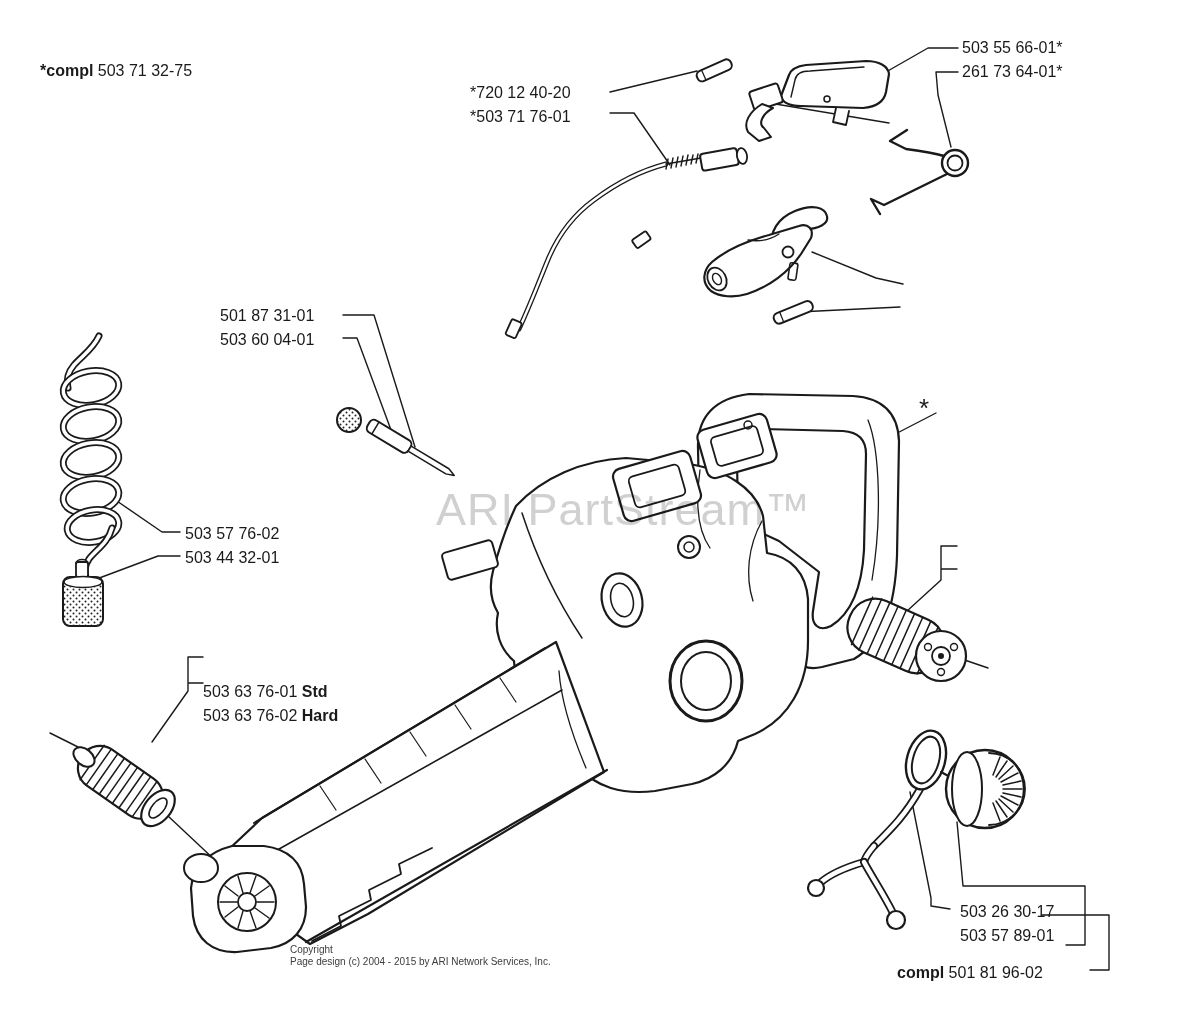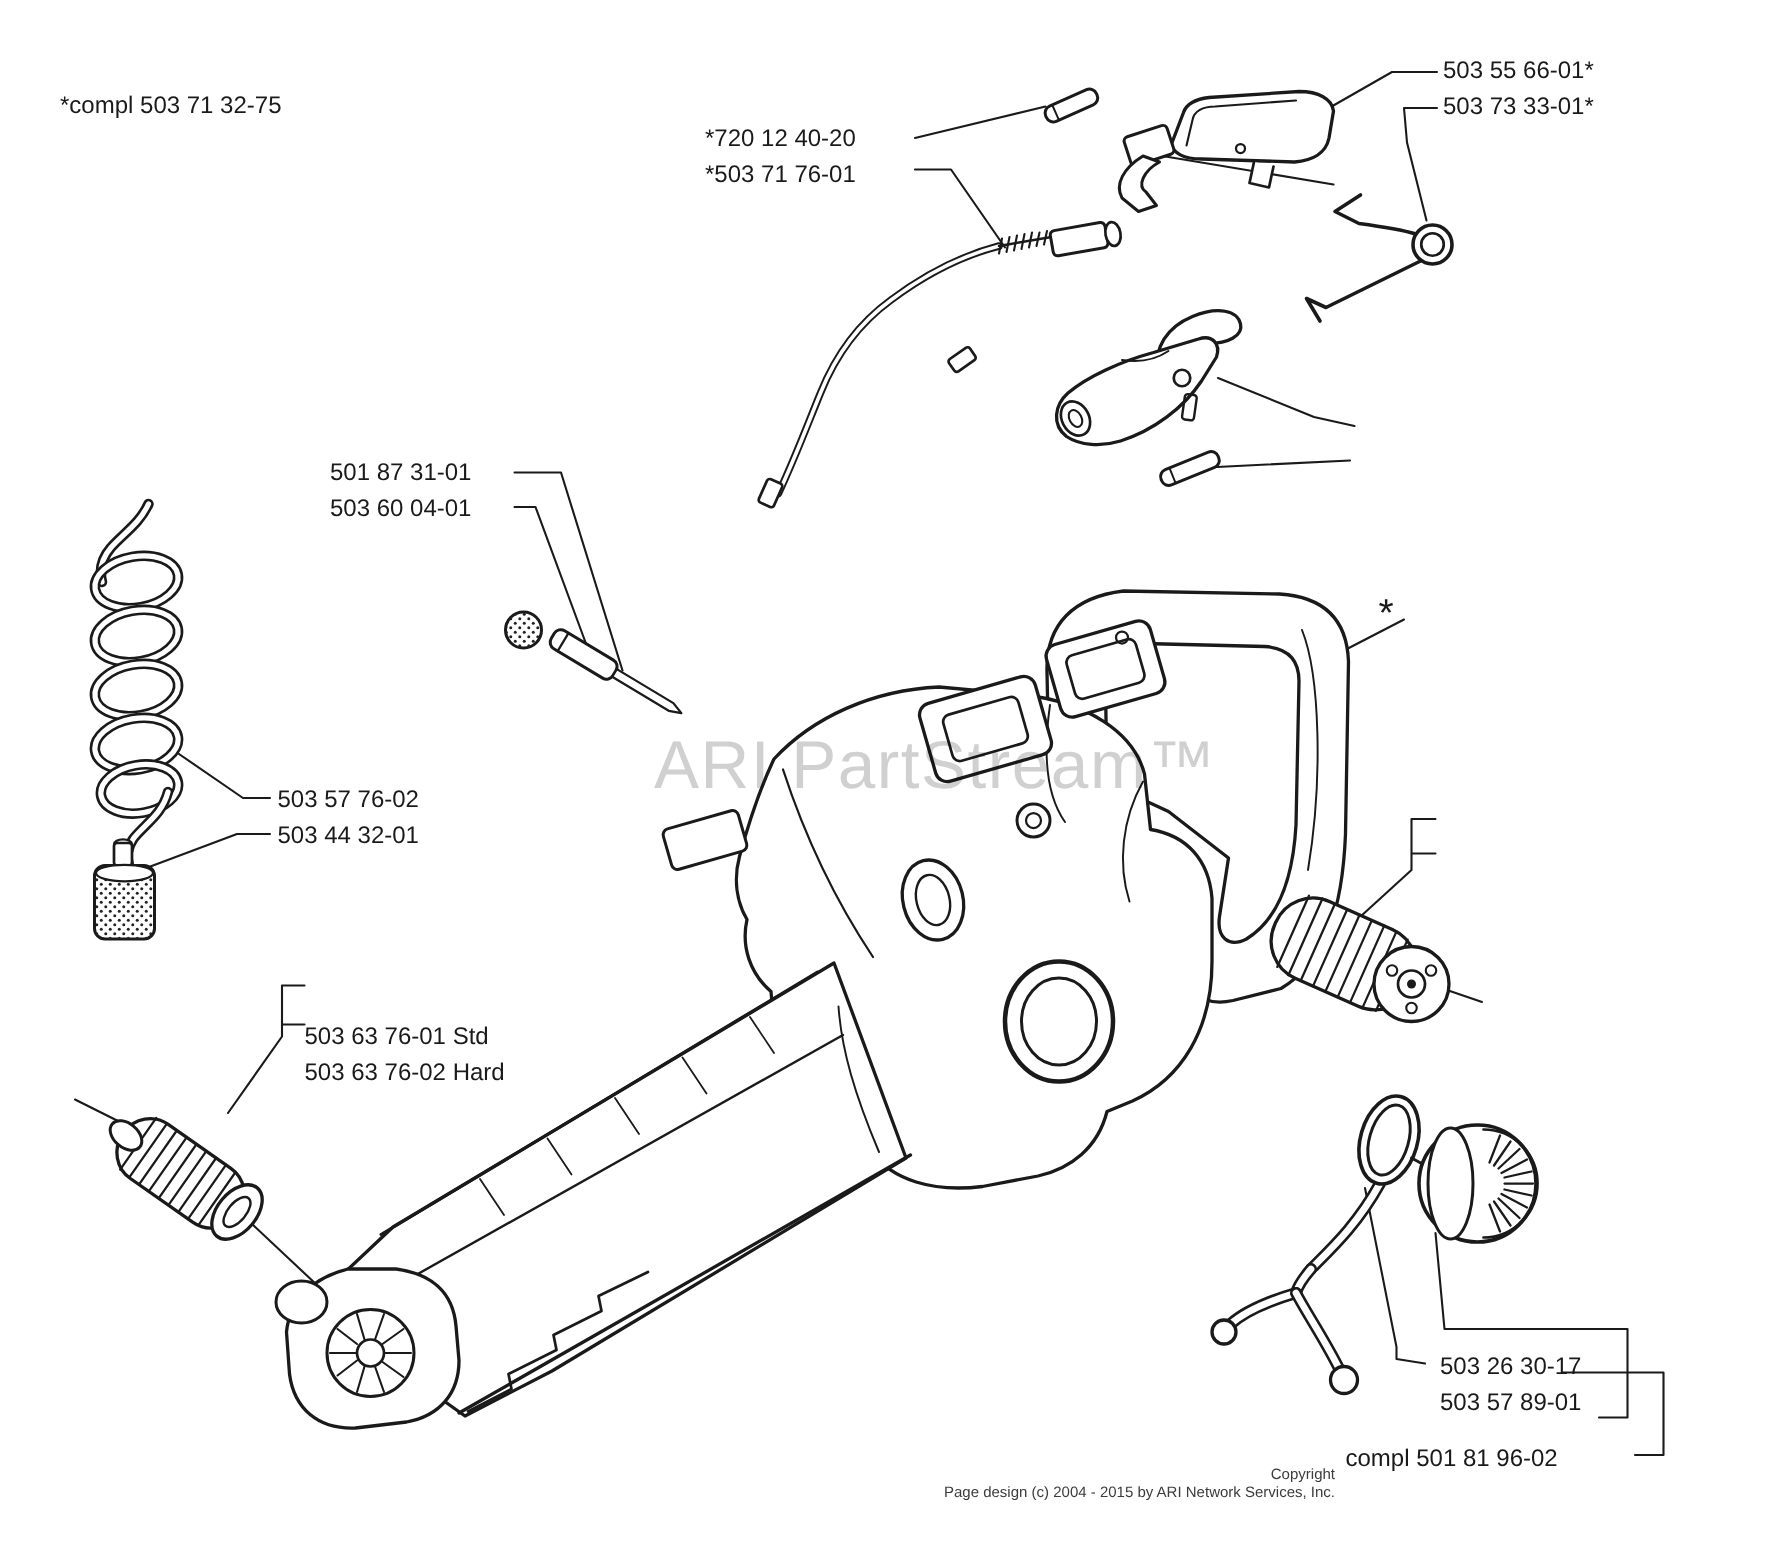--- a/index.html
+++ b/index.html
@@ -1,23 +1,23 @@
 <!DOCTYPE html>
 <html><head>
 <meta charset="utf-8">
 <style>
   html,body{margin:0;padding:0;background:#fff;}
   #stage{position:relative;width:1180px;height:1030px;background:#fff;overflow:hidden;
          font-family:"Liberation Sans",sans-serif;color:#1a1a1a;}
   #stage svg{position:absolute;left:0;top:0;z-index:2;}
   .lbl{position:absolute;z-index:4;font-size:16px;line-height:24px;white-space:nowrap;color:#1a1a1a;}
-  .lbl .b, .lbl b{font-weight:normal;text-align:right;}
+  .lbl .b, .lbl b{font-weight:bold;text-align:right;}
   #watermark{position:absolute;z-index:3;left:436px;top:484px;font-size:45px;letter-spacing:1px;
              color:#b3b3b3;opacity:.62;mix-blend-mode:multiply;white-space:nowrap;text-align:center;}
-  #footer{position:absolute;z-index:4;left:290px;top:978px;width:600px;text-align:right;
+  #footer{position:absolute;z-index:4;left:290px;top:944px;width:600px;text-align:left;
           font-size:10px;line-height:12px;color:#3c3c3c;}
   .ast{font-size:26px;font-weight:normal;}
 </style>
 </head>
 <body>
 
 <div id="stage">
 
   <div id="watermark">ARI PartStream™</div>
 
@@ -228,21 +228,21 @@
     <span>503 71 32-75</span>
   </div>
 
   <div class="lbl" style="left:470px;top:81px">
     <div>*720 12 40-20</div>
     <div>*503 71 76-01</div>
   </div>
 
   <div class="lbl" style="left:962px;top:36px">
     <div>503 55 66-01*</div>
-    <div>503 73 33-01*</div>
+    <div>261 73 64-01*</div>
   </div>
 
 
   <div class="lbl" style="left:220px;top:304px">
     <div>501 87 31-01</div>
     <div>503 60 04-01</div>
   </div>
 
   <div class="lbl" style="left:185px;top:522px">
     <div>503 57 76-02</div>

